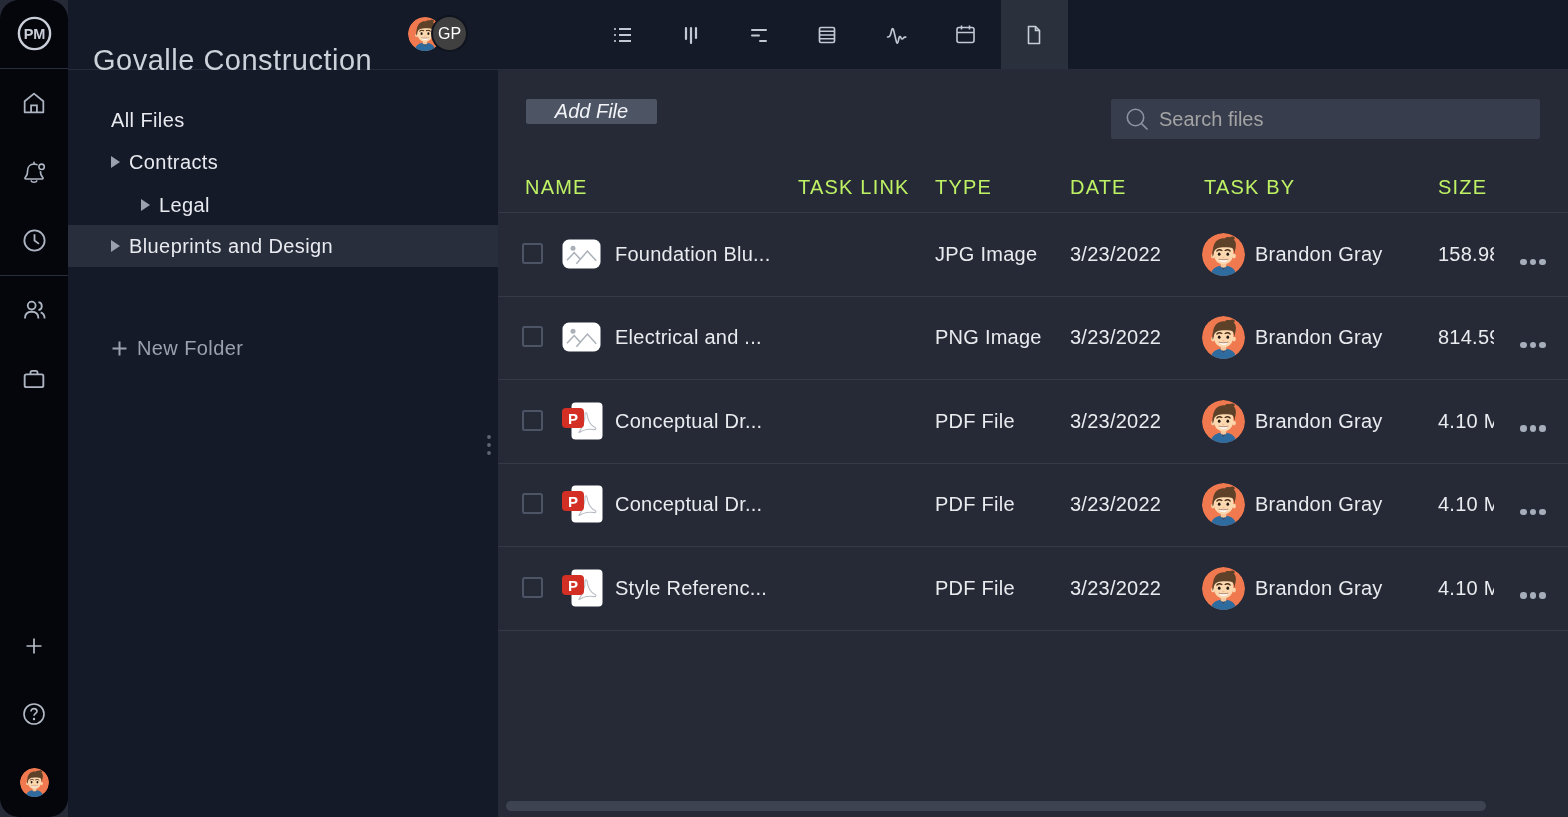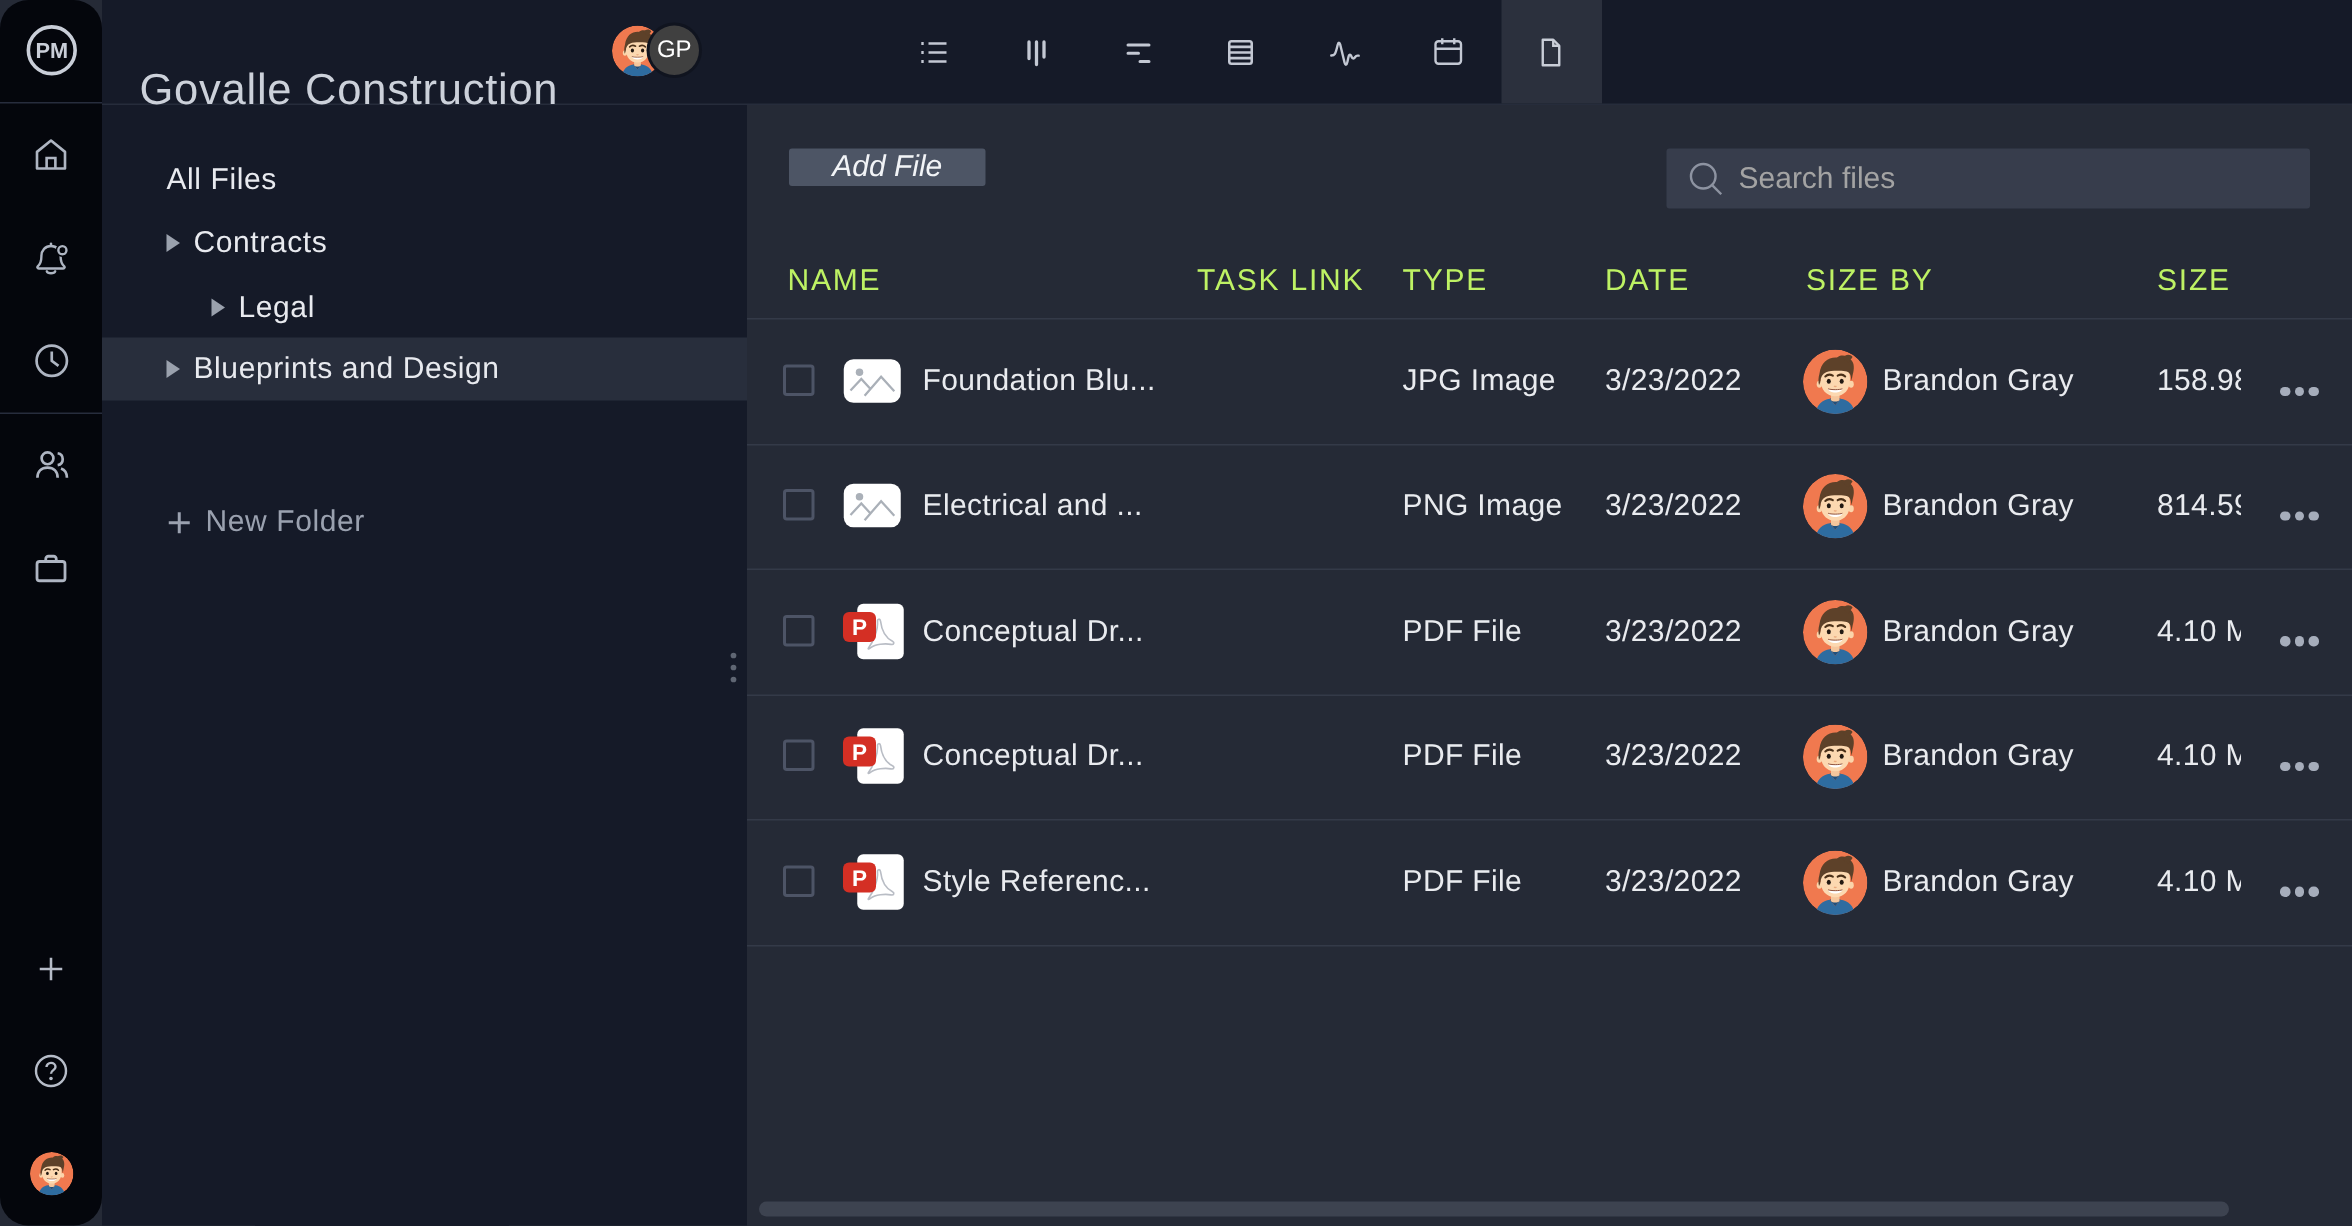--- a/index.html
+++ b/index.html
@@ -220,21 +220,21 @@
     <svg width="25" height="25" viewBox="0 0 25 25" fill="none" stroke="#8d93a1" stroke-width="1.6" style="position:absolute; left:14px; top:8px;">
       <circle cx="10.5" cy="10.5" r="8.2"></circle>
         <path d="M16.6 16.6 L22.5 22.5"></path>
     </svg>
     <span class="ph">Search files</span>
   </div>
   <div class="hcell" style="left:27px">NAME</div>
   <div class="hcell" style="left:300px">TASK LINK</div>
   <div class="hcell" style="left:437px">TYPE</div>
   <div class="hcell" style="left:572px">DATE</div>
-  <div class="hcell" style="left:706px">SIZE BY</div>
+  <div class="hcell" style="left:706px">TASK BY</div>
   <div class="hcell" style="left:940px">SIZE</div>
   <div class="rowline0"></div>
   <div id="rows">
       <div class="row" style="top:144px">
         <div class="cbox"></div>
         <div class="abs" style="left:64px; top:26px"><svg width="39" height="30" viewBox="0 0 39 30">
             <rect x="0.5" y="0.5" width="38" height="29" rx="6.5" fill="#fff"></rect>
             <circle cx="11" cy="9.2" r="2.5" fill="#aab0b8"></circle>
             <path d="M5 21.3 L12.2 13.6 L18.5 20.5 M14.4 24.8 L25.4 12.1 L34.2 21.8" fill="none" stroke="#aab0b8" stroke-width="1.5"></path>
           </svg></div>

